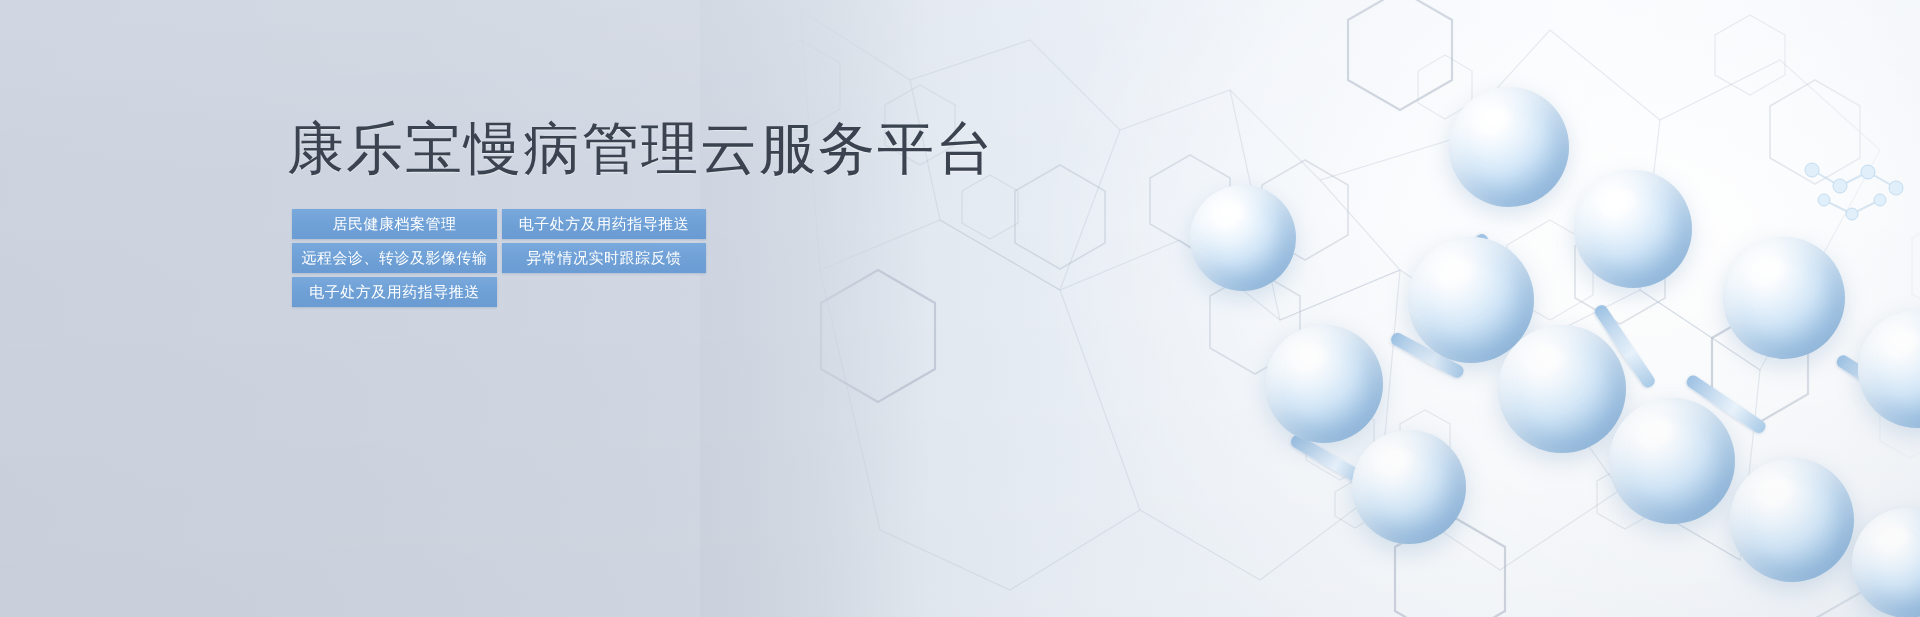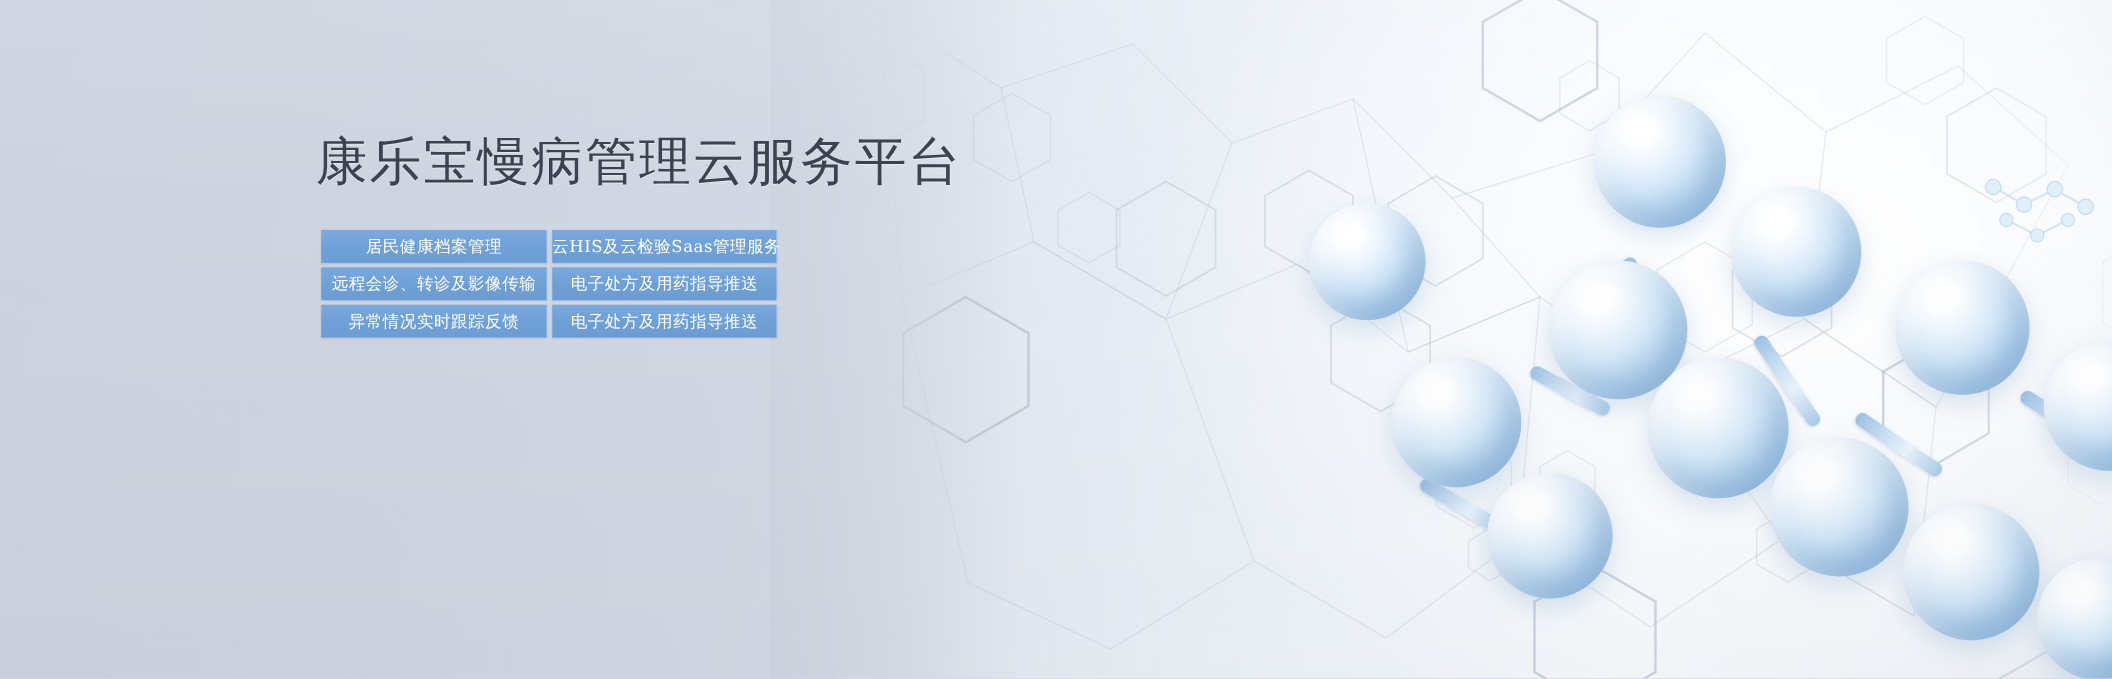--- a/index.html
+++ b/index.html
@@ -71,21 +71,21 @@
     background:radial-gradient(ellipse at 40% 40%, rgba(255,255,255,0.95) 0%, rgba(255,255,255,0.45) 45%, rgba(255,255,255,0) 75%);
     filter:blur(2px);
   }
 
   
   .content{ position:absolute; left:0; top:0; width:1920px; height:617px; }
 
   .title{
     position:absolute;
     left:287px; top:119px;
-    font-size:47px;
+    font-size:57px;
     line-height:58px;
     letter-spacing:2px;
     color:#3b4350;
     font-weight:400;
     font-family:"DejaVu Sans","Liberation Sans",sans-serif;
     white-space:nowrap;
     text-shadow:0 1px 1px rgba(255,255,255,0.45);
   }
 
   .feature-grid{
@@ -233,21 +233,20 @@
   </div>
 
   <div class="bg-vignette"></div>
 
   <div class="content">
 
     <h1 class="title">康乐宝慢病管理云服务平台</h1>
 
     <div class="feature-grid">
       <div class="feature-cell">居民健康档案管理</div>
-      <div class="feature-cell">云HIS及云检验Saas管理服务</div>
+      <div class="feature-cell r2">电子处方及用药指导推送</div>
       <div class="feature-cell r2">远程会诊、转诊及影像传输</div>
-      <div class="feature-cell r2">电子处方及用药指导推送</div>
       <div class="feature-cell">异常情况实时跟踪反馈</div>
       <div class="feature-cell r2">电子处方及用药指导推送</div>
     </div>
 
   </div>
 </div>
 
 </body></html>

